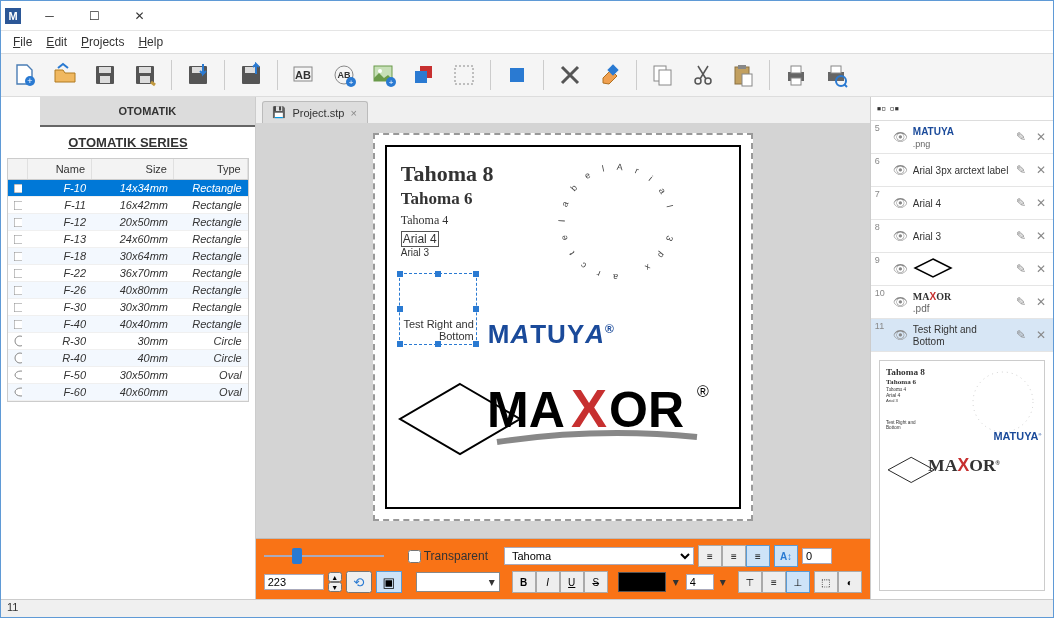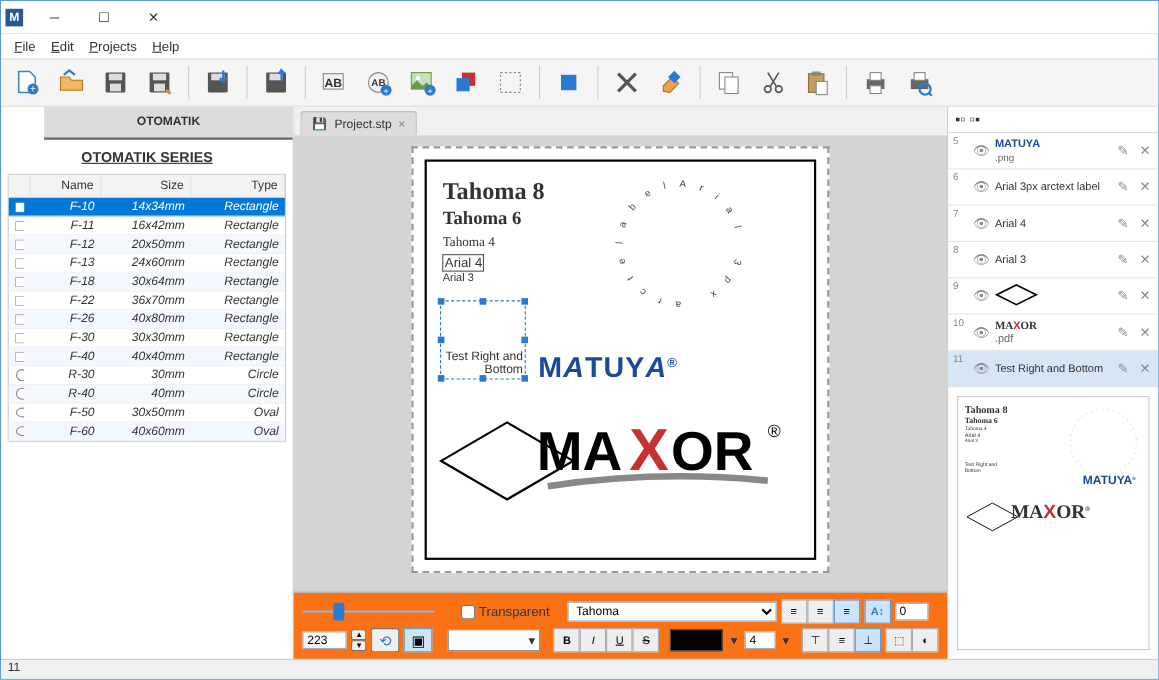--- a/index.html
+++ b/index.html
@@ -432,21 +432,21 @@
           <button>≡</button>
           <button>≡</button>
           <button class="active">≡</button>
         </div>
         <div class="tool-group">
           <button class="active" style="color:#2a7ad2;font-weight:bold;">A↕</button>
         </div>
         <input type="text" value="0" style="width: 30px;">
       </div>
       <div class="btn-row">
-        <input type="text" style="width: 40px;" value="223">
+        <input type="text" style="width: 60px;" value="223">
         <span style="display:inline-flex;flex-direction:column;">
             <button style="height:10px;width:14px;font-size:7px;">▲</button>
             <button style="height:10px;width:14px;font-size:7px;">▼</button>
           </span>
         <button style="width:26px;height:22px;color:#2a7ad2;">⟲</button>
         <button style="width:26px;height:22px;background:#cde3f8;border:1px solid #5a9bd5;">▣</button>
         <div style="width:84px;height:20px;border:1px solid #888;background:#fff;margin-left:10px;display:flex;align-items:center;">
             <span style="margin-left:auto;padding:0 4px;">▾</span>
           </div>
         <div class="tool-group" style="margin-left:8px;">

